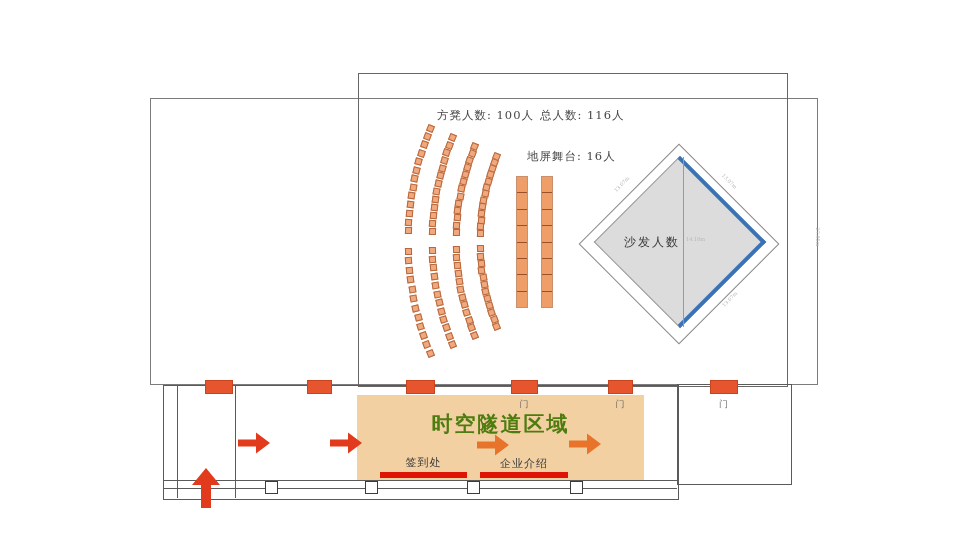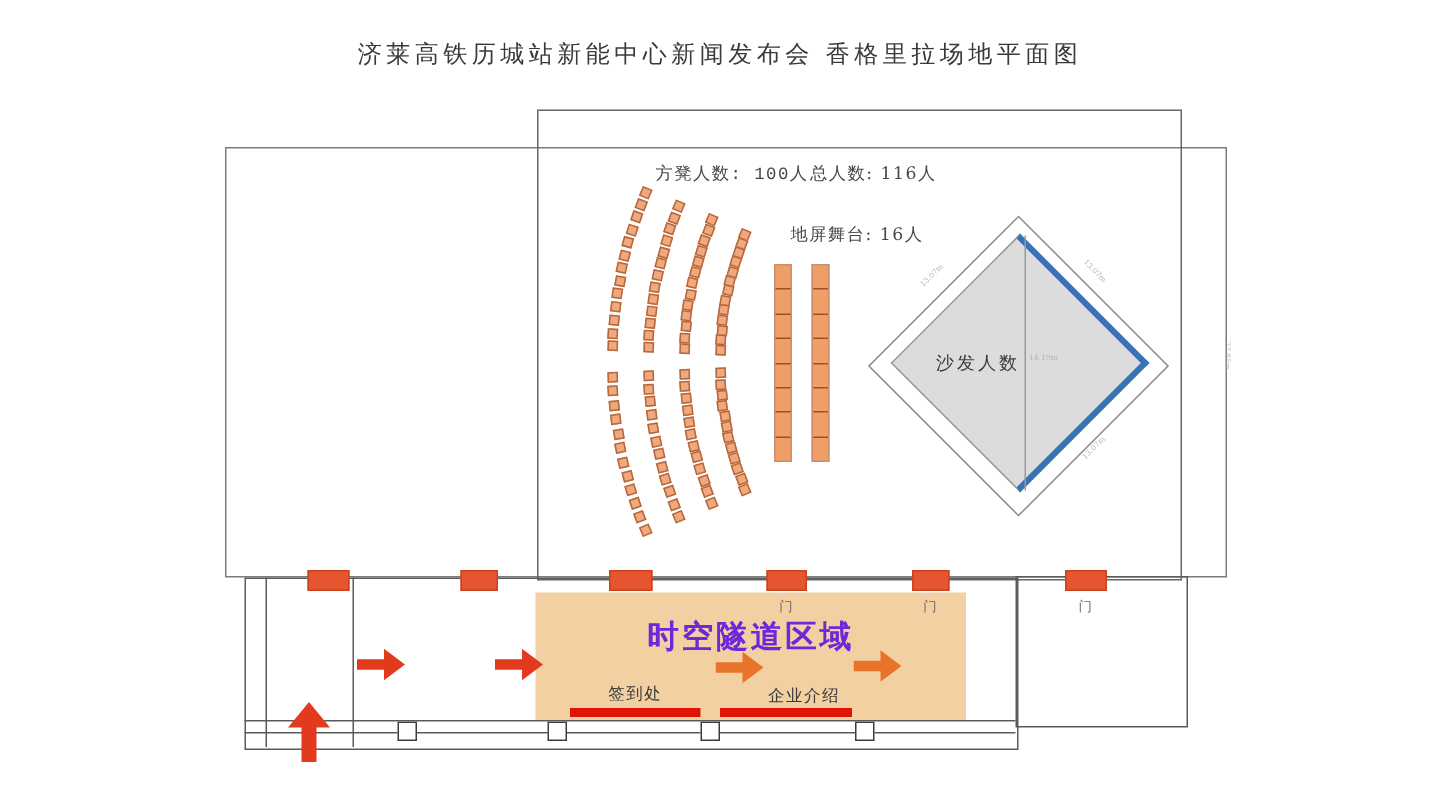--- a/index.html
+++ b/index.html
@@ -15,44 +15,43 @@
                  background:#dcdcdc;border-top:4px solid #3a72b8;border-right:4px solid #3a72b8;
                  border-bottom:1px solid #9a9a9a;border-left:1px solid #9a9a9a;box-sizing:border-box;}
   .stage-midline{left:683px;top:157px;width:1px;height:170px;background:#9a9a9a;}
   .stage-label{left:624px;top:234px;font-size:12px;color:#3b3b3b;letter-spacing:2px;}
   .dim{font-size:5px;color:#b5b5b5;white-space:nowrap;}
   .corridor{border:1px solid #5a5a5a;}
   .vline{width:1px;background:#5a5a5a;}
   .hline{height:1px;background:#5a5a5a;}
   .tan{left:357px;top:395px;width:287px;height:85px;background:#f3d0a2;}
   .tunnel-label{left:357px;top:410px;width:287px;text-align:center;font-size:21px;font-weight:bold;
-                color:#6d28d9;letter-spacing:2px;}
+                color:#4d7c0f;letter-spacing:2px;}
   .station-label{font-size:11px;color:#3a3a3a;letter-spacing:1px;white-space:nowrap;}
   .bar{height:6px;background:#de1407;}
   .door{background:#e6552e;border:1px solid #c8431f;box-sizing:border-box;}
   .door-label{font-size:9px;color:#6a6a6a;}
   .column{width:13px;height:13px;background:#ffffff;border:1.5px solid #3c3c3c;box-sizing:border-box;}
   .stool{width:7px;height:7px;background:#f0a87c;border:1px solid #b5673d;box-sizing:border-box;}
   .sofa-col{width:12px;border:1px solid #c98f6e;box-sizing:border-box;background:#f09e68;
             display:flex;flex-direction:column;}
   .sofa-seat{flex:1;border-bottom:1px solid #9a512b;}
   .sofa-seat:last-child{border-bottom:none;}
 </style>
 </head>
 <body>
 
 <div id="canvas">
 
-  <div class="abs title">济莱高铁历城站新能中心新闻发布会 香格里拉场地平面图</div>
 
   <div class="abs outline" style="left:150px;top:98px;width:666px;height:285px;"></div>
 
   <div class="abs outline" style="left:358px;top:73px;width:428px;height:312px;border-color:#666;"></div>
 
-  <div class="abs stat" style="left:437px;top:108px;font-family:Liberation Mono, monospace;">方凳人数: 100人</div>
+  <div class="abs stat" style="left:437px;top:108px;">方凳人数: 100人</div>
   <div class="abs stat" style="left:540px;top:108px;">总人数: 116人</div>
   <div class="abs stat" style="left:527px;top:149px;">地屏舞台: 16人</div>
 
   <div class="abs" id="stool-layer">
       <div class="abs stool" style="left: 426.9px; top: 125px; transform: rotate(22.5deg);"></div>
       <div class="abs stool" style="left: 423.6px; top: 133.1px; transform: rotate(20.8deg);"></div>
       <div class="abs stool" style="left: 420.7px; top: 141.4px; transform: rotate(19.1deg);"></div>
       <div class="abs stool" style="left: 417.9px; top: 149.7px; transform: rotate(17.4deg);"></div>
       <div class="abs stool" style="left: 415.4px; top: 158.1px; transform: rotate(15.7deg);"></div>
       <div class="abs stool" style="left: 413.2px; top: 166.6px; transform: rotate(14deg);"></div>
@@ -192,21 +191,21 @@
   <div class="abs hline" style="left:163px;top:480px;width:514px;"></div>
   <div class="abs hline" style="left:163px;top:488px;width:514px;"></div>
   <div class="abs corridor" style="left:677px;top:384px;width:113px;height:99px;"></div>
 
   <div class="abs tan"></div>
   <div class="abs tunnel-label">时空隧道区域</div>
   <div class="abs" id="station-layer">
       <div class="abs bar" style="left: 380px; top: 472px; width: 87px; background: rgb(222, 20, 7);"></div>
       <div class="abs station-label" style="left: 423.5px; top: 455px; transform: translateX(-50%);">签到处</div>
       <div class="abs bar" style="left: 480px; top: 472px; width: 88px; background: rgb(222, 20, 7);"></div>
-      <div class="abs station-label" style="left: 536px; top: 456px; transform: translateX(-50%);">企业介绍</div>
+      <div class="abs station-label" style="left: 524px; top: 456px; transform: translateX(-50%);">企业介绍</div>
     </div>
 
   <div class="abs" id="door-layer">
       <div class="abs door" style="left: 205px; top: 380px; width: 28px; height: 14px;"></div>
       <div class="abs door" style="left: 307px; top: 380px; width: 25px; height: 14px;"></div>
       <div class="abs door" style="left: 406px; top: 380px; width: 29px; height: 14px;"></div>
       <div class="abs door" style="left: 511px; top: 380px; width: 27px; height: 14px;"></div>
       <div class="abs door-label" style="left: 519.5px; top: 398px;">门</div>
       <div class="abs door" style="left: 608px; top: 380px; width: 25px; height: 14px;"></div>
       <div class="abs door-label" style="left: 615.5px; top: 398px;">门</div>

